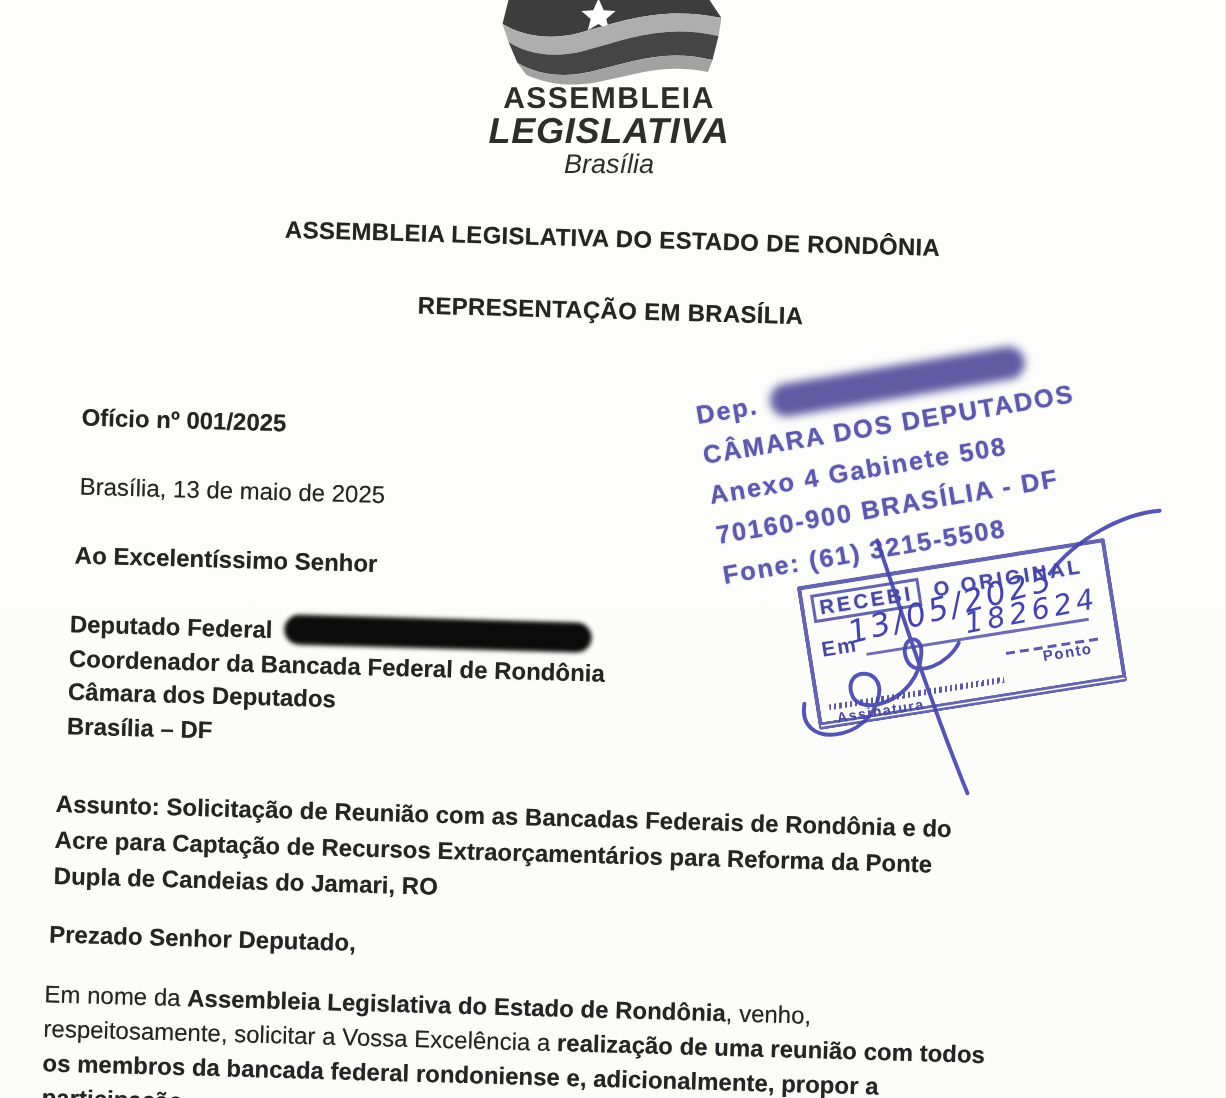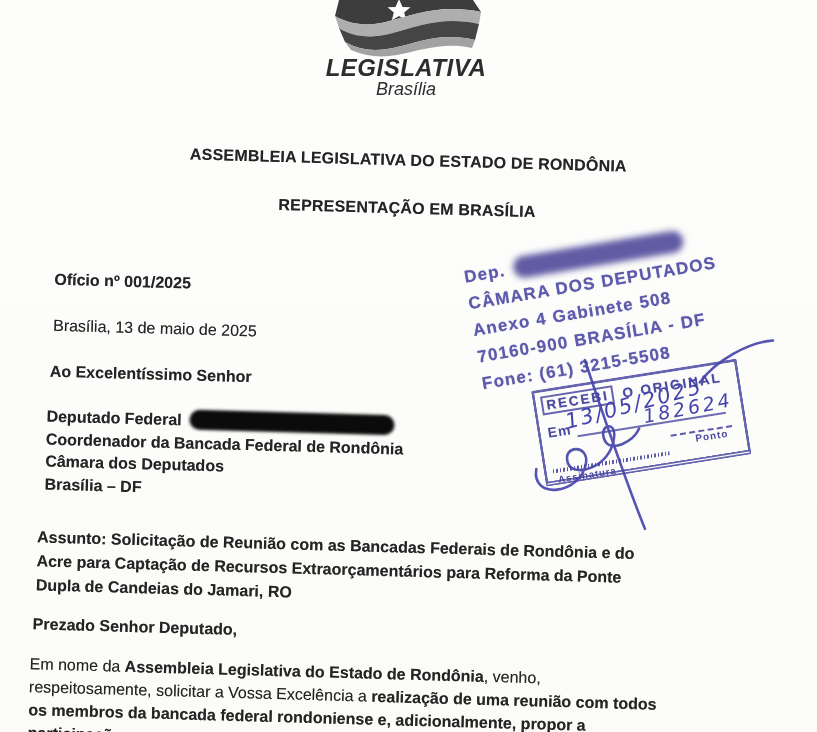--- a/index.html
+++ b/index.html
@@ -63,20 +63,21 @@
 <div class="page">
 
   <div class="logo">
     <svg class="flag" viewBox="0 0 150 58" aria-hidden="true">
       <path d="M8,0 L142,0 L150,12 C110,4 85,14 55,22 C35,27 18,24 4,16 Z" fill="#2f2f2f"></path>
       <polygon fill="#ffffff" points="68,-1 71.5,6.9 79.4,7.3 73.2,12.6 75.1,20.2 68,16 60.9,20.2 62.8,12.6 56.6,7.3 64.5,6.9"></polygon>
       <path d="M4,16 C18,24 35,27 55,22 C85,14 110,4 150,12 L148,24 C112,16 88,26 58,34 C38,39 20,36 8,28 Z" fill="#a9a9a9"></path>
       <path d="M8,28 C20,36 38,39 58,34 C88,26 112,16 148,24 L144,40 C110,32 90,42 62,48 C44,52 28,50 14,42 Z" fill="#383838"></path>
       <path d="M14,42 C28,50 44,52 62,48 C90,42 110,32 144,40 L141,48 C112,42 92,50 66,55 C48,58 34,56 20,50 Z" fill="#9c9c9c"></path>
     </svg>
+    <div class="logo-l1">ASSEMBLEIA</div>
     <div class="logo-l2">LEGISLATIVA</div>
     <div class="logo-l3">Brasília</div>
   </div>
 
   <div class="content">
     <div class="title">ASSEMBLEIA LEGISLATIVA DO ESTADO DE RONDÔNIA</div>
     <div class="subtitle">REPRESENTAÇÃO EM BRASÍLIA</div>
     <div class="oficio">Ofício nº 001/2025</div>
     <div class="dateline">Brasília, 13 de maio de 2025</div>
     <div class="salutation">Ao Excelentíssimo Senhor</div>

